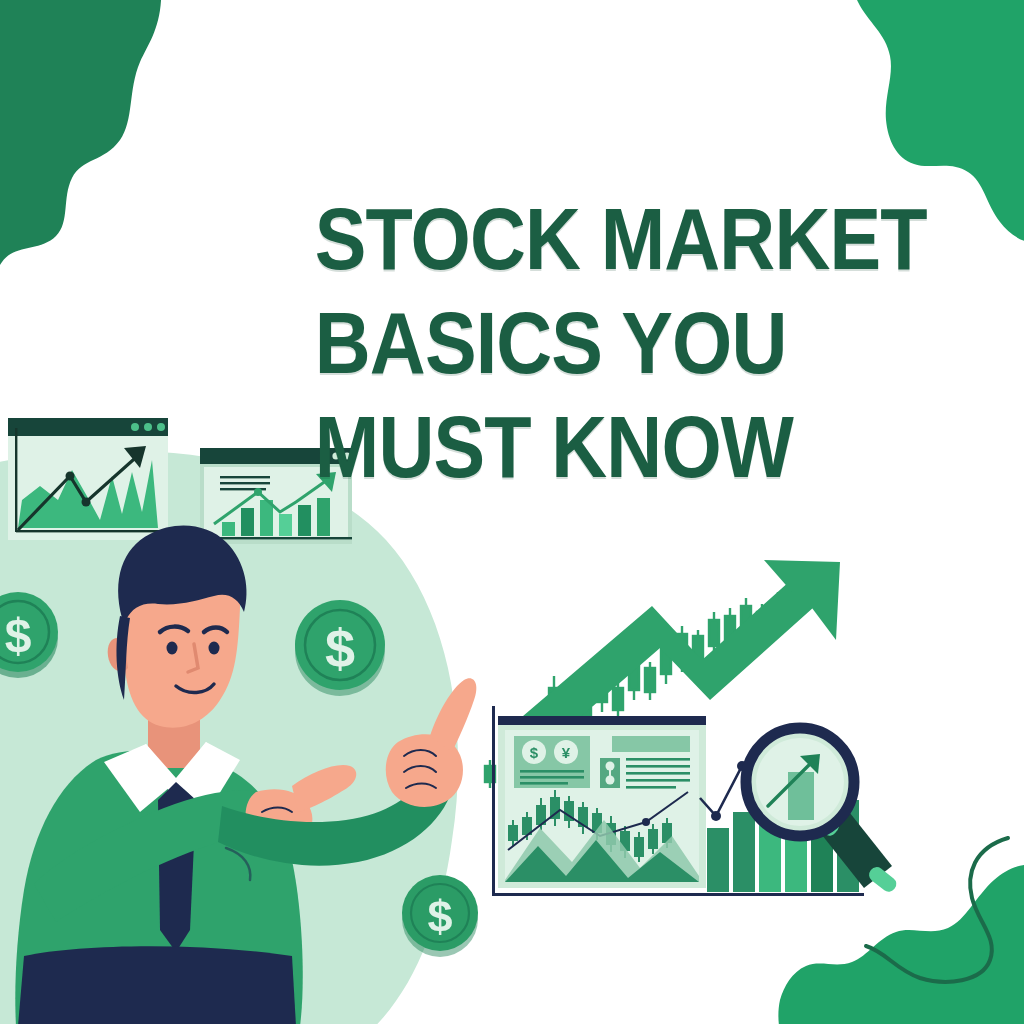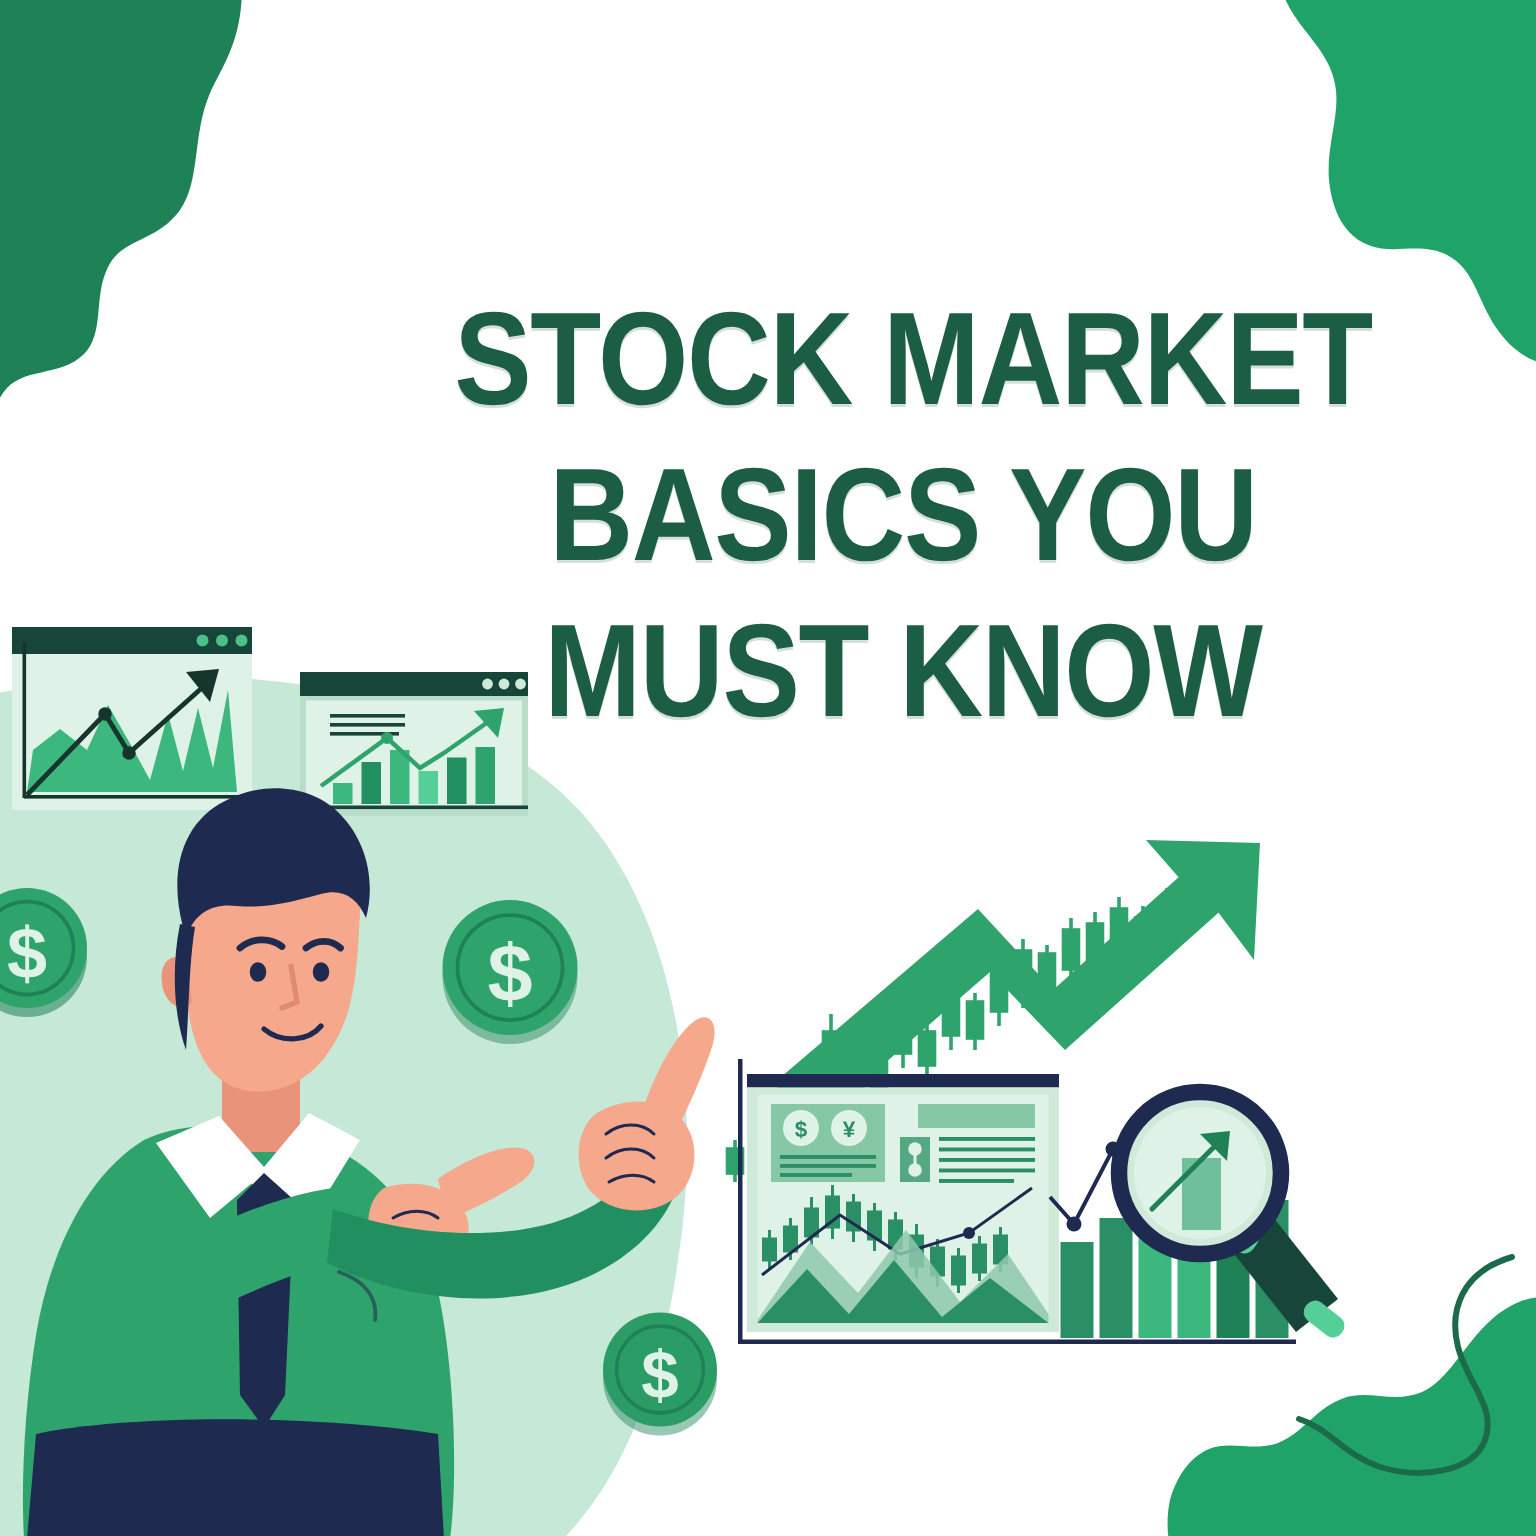--- a/index.html
+++ b/index.html
@@ -1,21 +1,21 @@
 <!DOCTYPE html>
 <html><head>
 <meta charset="utf-8">
 <style>
   html,body{margin:0;padding:0;background:#ffffff;}
   body{width:1024px;height:1024px;overflow:hidden;font-family:"Liberation Sans",sans-serif;}
   #poster{position:relative;width:1024px;height:1024px;background:#ffffff;overflow:hidden;}
   #poster svg.layer{position:absolute;left:0;top:0;width:1024px;height:1024px;}
   #title-block{
-    position:absolute;left:262px;top:196px;width:680px;
-    text-align:center;z-index:40;
+    position:absolute;left:274px;top:196px;width:680px;
+    z-index:40;
   }
   .title-line{
     display:block;
     color:#1b5e43;
     font-family:"Liberation Sans Narrow","Liberation Sans",sans-serif;
     font-weight:bold;
     font-size:88px;
     line-height:0.98;
     letter-spacing:-1px;
     transform:scaleX(0.88);

